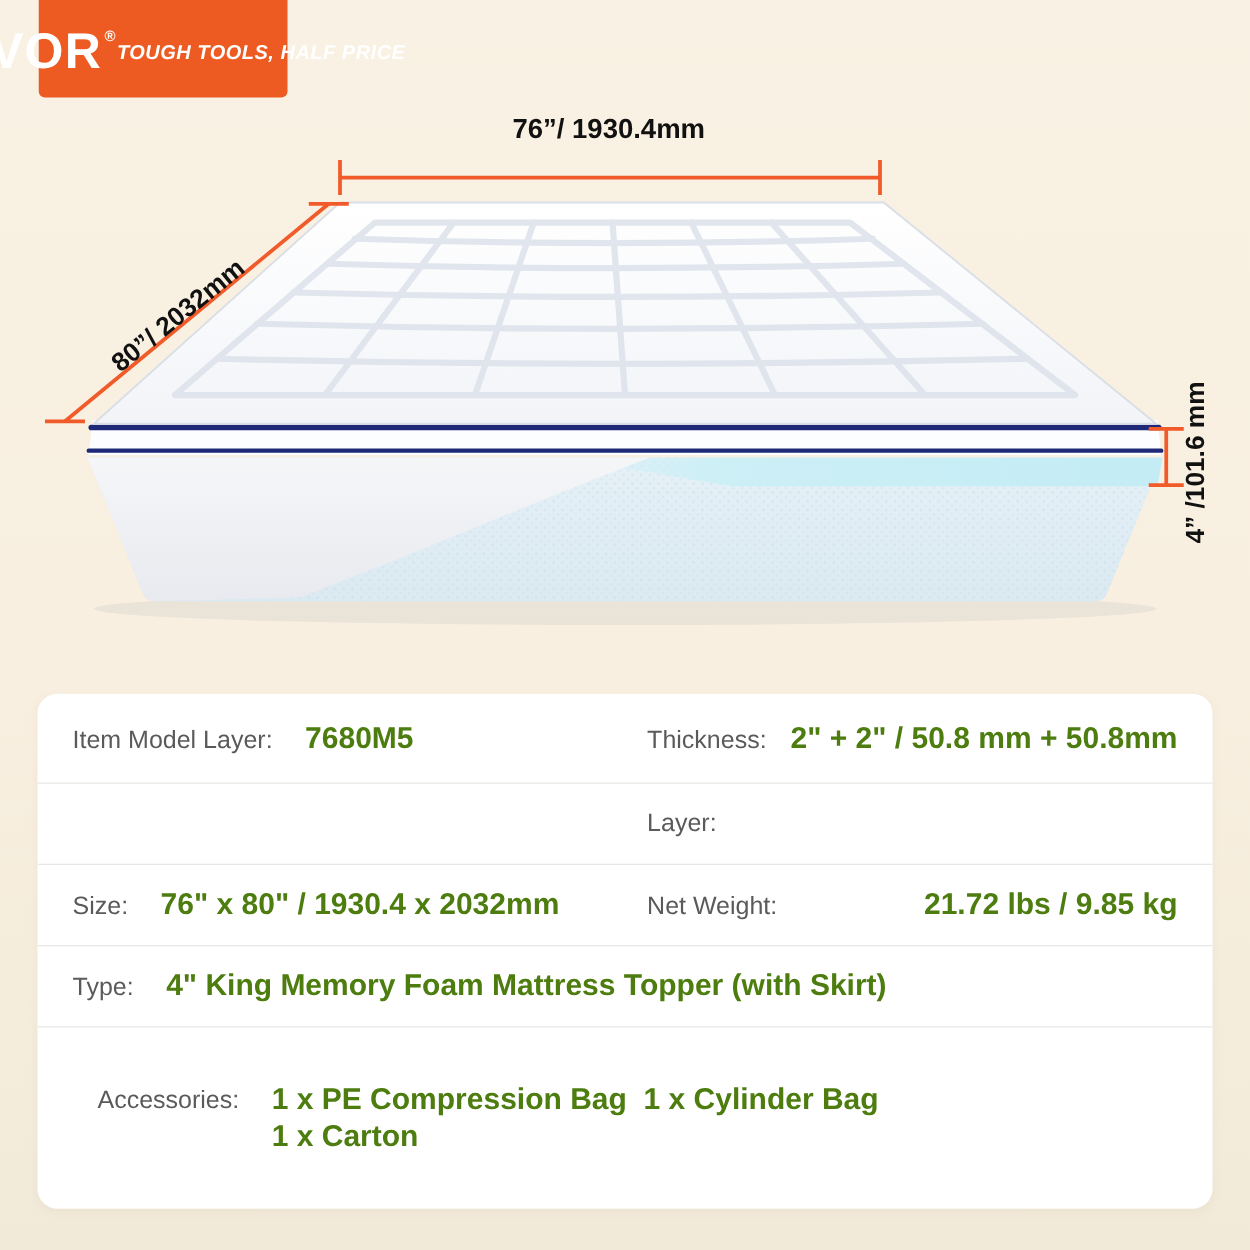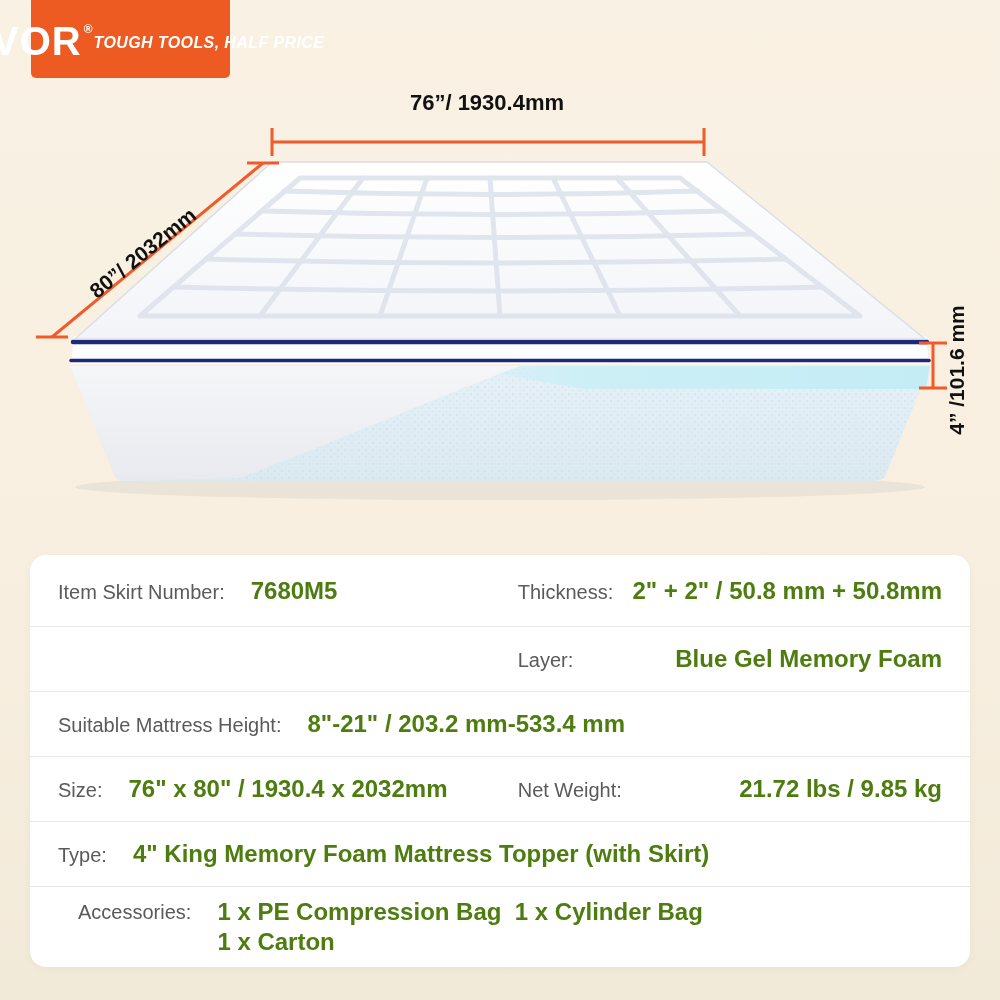--- a/index.html
+++ b/index.html
@@ -146,42 +146,35 @@
   </svg>
 
   <div class="dim-label dim-top">76”/ 1930.4mm</div>
   <div class="dim-label dim-left">80”/ 2032mm</div>
   <div class="dim-label dim-right">4” /101.6 mm</div>
 
   <div class="spec-card">
 
     <div class="spec-row">
       <div class="pair">
-        <span class="spec-label">Item Skirt Number:</span>
+        <span class="spec-label">Item Model Layer:</span>
         <span class="spec-value">7680M5</span>
       </div>
       <div class="pair pair-right">
         <span class="spec-label">Thickness:</span>
         <span class="spec-value">2" + 2" / 50.8 mm + 50.8mm</span>
       </div>
     </div>
 
     <div class="spec-row">
       <div class="pair pair-right">
         <span class="spec-label">Layer:</span>
-        <span class="spec-value">Blue Gel Memory Foam</span>
-      </div>
-    </div>
-
-    <div class="spec-row">
-      <div class="pair">
-        <span class="spec-label">Suitable Mattress Height:</span>
-        <span class="spec-value">8"-21" / 203.2 mm-533.4 mm</span>
-      </div>
-    </div>
+      </div>
+    </div>
+
 
     <div class="spec-row">
       <div class="pair">
         <span class="spec-label">Size:</span>
         <span class="spec-value">76" x 80" / 1930.4 x 2032mm</span>
       </div>
       <div class="pair pair-right">
         <span class="spec-label">Net Weight:</span>
         <span class="spec-value">21.72 lbs / 9.85 kg</span>
       </div>

